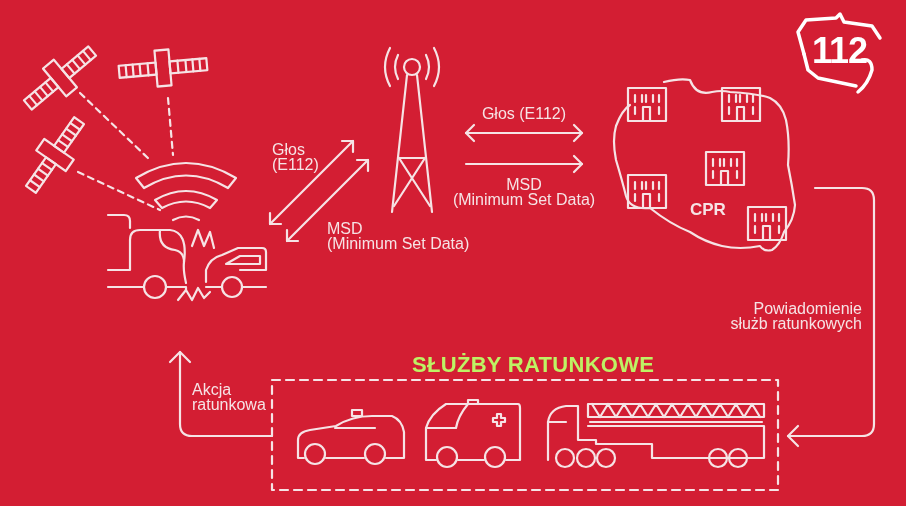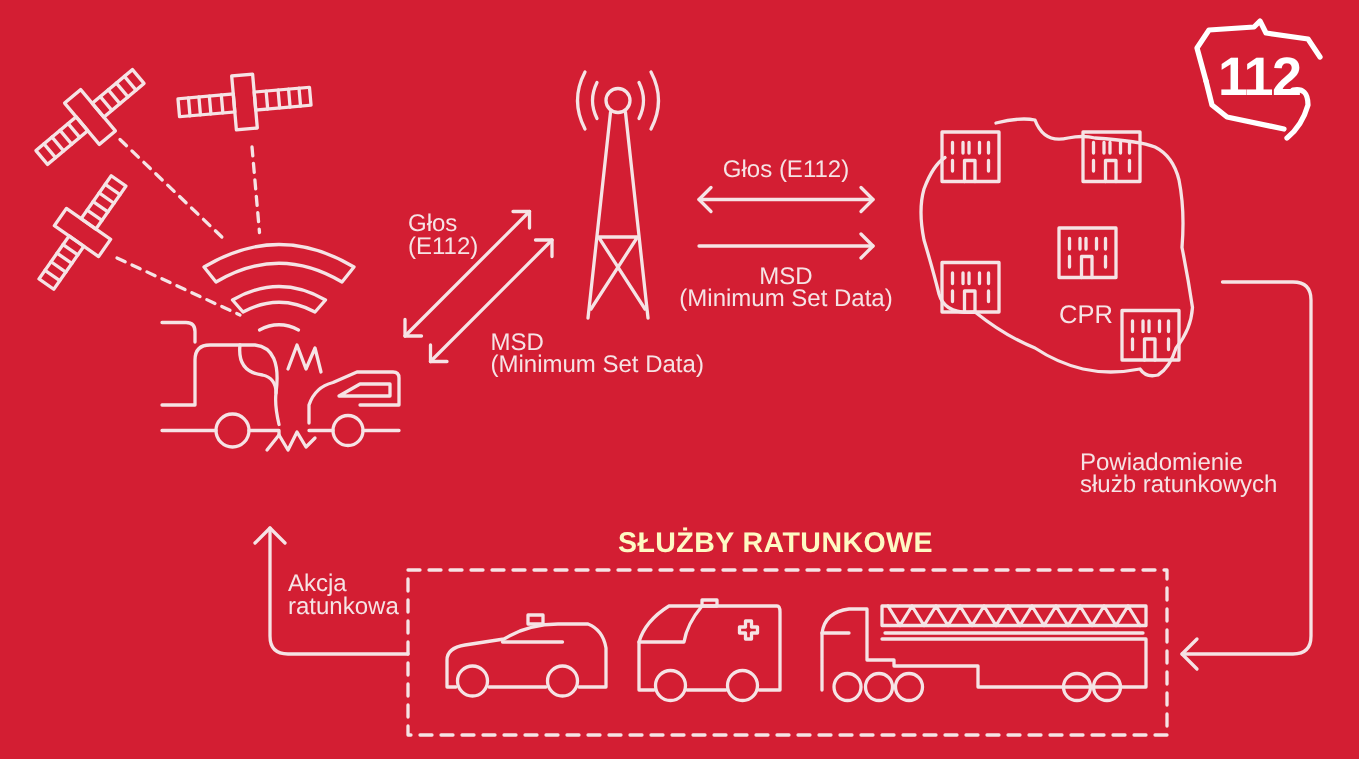--- a/index.html
+++ b/index.html
@@ -1,23 +1,23 @@
 <!DOCTYPE html>
 <html><head>
 <meta charset="utf-8">
 <style>
   html, body { margin:0; padding:0; }
   body { width:906px; height:506px; overflow:hidden; background:#d31e33; font-family:"Liberation Sans", sans-serif; }
   #stage { position:relative; width:906px; height:506px; background:#d31e33; }
   svg.art { position:absolute; left:0; top:0; width:906px; height:506px; }
   .lbl { position:absolute; color:#f6e3e5; font-family:"Liberation Sans", sans-serif; font-size:16px; line-height:15px; }
   .center { text-align:center; }
-  .right { }
-  .title { position:absolute; color:#fef9c3; font-size:19px; font-weight:bold; letter-spacing:0.3px; }
-  .cpr { position:absolute; color:#f6e3e5; font-size:17px; font-weight:normal;margin-left:16px; }
+  .right { text-align:right; }
+  .title { position:absolute; color:#bef264; font-size:22px; font-weight:bold; letter-spacing:0.3px; }
+  .cpr { position:absolute; color:#f6e3e5; font-size:17px; font-weight:bold; }
   .logo-text { position:absolute; color:#ffffff; font-size:36px; font-weight:bold; letter-spacing:-1px; }
 </style>
 </head>
 <body>
 
 <div id="stage">
 <svg class="art" viewBox="0 0 906 506" xmlns="http://www.w3.org/2000/svg" fill="none" stroke="#f6e3e5" stroke-width="2.2" stroke-linecap="round" stroke-linejoin="round">
 
   <g transform="translate(60,78) rotate(-40)">
     <rect x="-7" y="-18" width="14" height="36"></rect>

